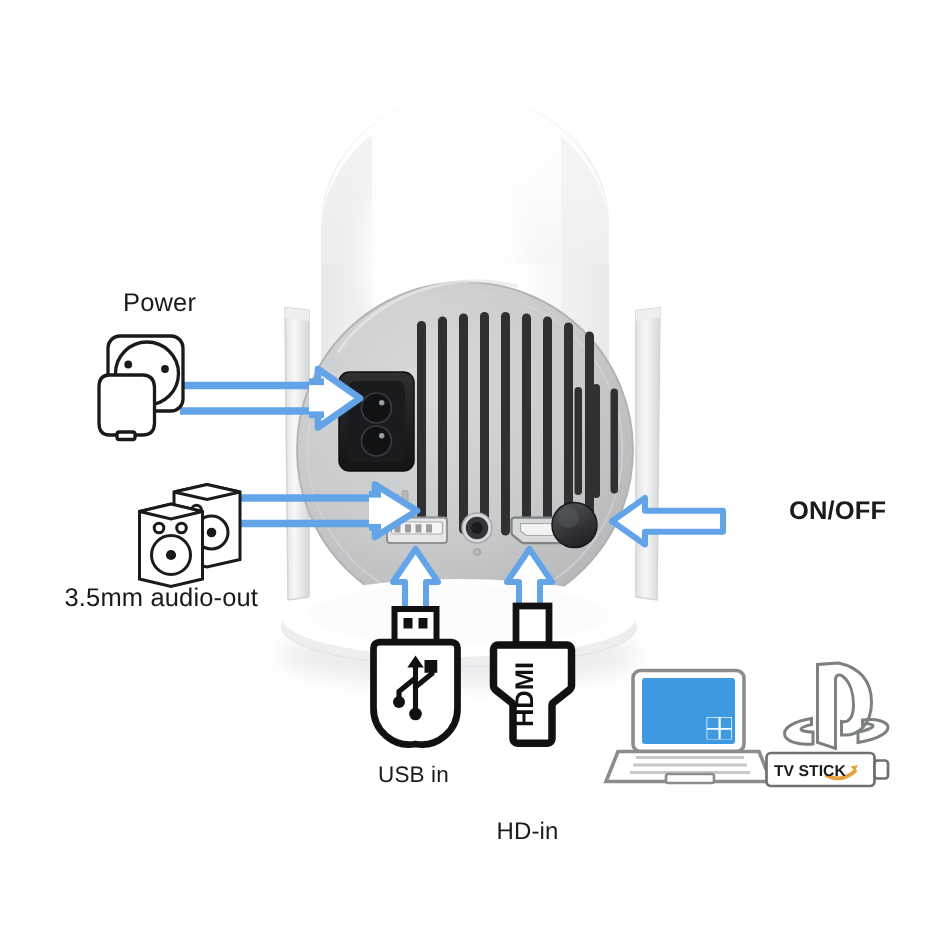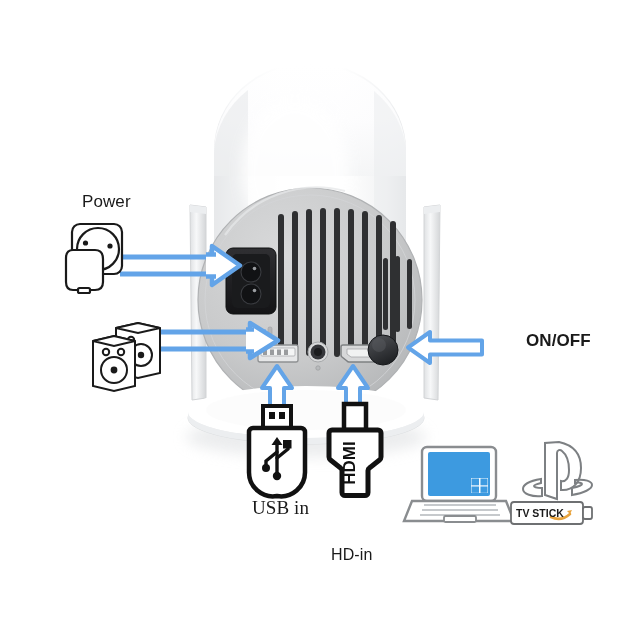--- a/index.html
+++ b/index.html
@@ -17,21 +17,21 @@
   .lbl{
     position:absolute;
     color:#1a1a1a;
     font-family:"Liberation Sans", sans-serif;
     white-space:nowrap;
     letter-spacing:.1px;
   }
   #lbl-power{ left:82px; top:192px; font-size:17px;text-align:right; }
   #lbl-audio{ left:43px; top:389px; font-size:17px; }
   #lbl-onoff{ left:489px; top:331px; font-size:17px; font-weight:700;margin-left:37px; }
-  #lbl-usb{ left:252px; top:497px; font-size:19px;font-family:Liberation Serif, serif; }
+  #lbl-usb{ left:252px; top:508px; font-size:15px; }
   #lbl-hdin{ left:331px; top:508px; font-size:16px;margin-top:38px; }
 
   svg.layer{ position:absolute; left:0; top:0; width:618px; height:622px; }
   svg.layer *{ shape-rendering:geometricPrecision; }
 </style>
 </head>
 <body>
 
 <div id="stage">
 
@@ -348,20 +348,21 @@
       <rect x="511" y="502" width="72" height="22" rx="3" fill="#ffffff" stroke="#6e7072" stroke-width="1.8"></rect>
       <rect x="583" y="507" width="9" height="12" rx="2" fill="#ffffff" stroke="#6e7072" stroke-width="1.8"></rect>
       <path d="M551,517 q10,5 19,-3" fill="none" stroke="#e8a33d" stroke-width="2.6" stroke-linecap="round"></path>
       <path d="M570,514 l2,-4 l-5,1 Z" fill="#e8a33d"></path>
       <text x="516" y="517" font-family="'Liberation Sans', sans-serif" font-size="10.5" font-weight="700" fill="#1a1a1a">TV STICK</text>
     </g>
   </svg>
 
   <div class="lbl" id="lbl-power">Power</div>
 
+  <div class="lbl" id="lbl-audio">3.5mm audio-out</div>
 
   <div class="lbl" id="lbl-onoff">ON/OFF</div>
 
   <div class="lbl" id="lbl-usb">USB in</div>
 
   <div class="lbl" id="lbl-hdin">HD-in</div>
 
 </div>
 
 </body></html>

